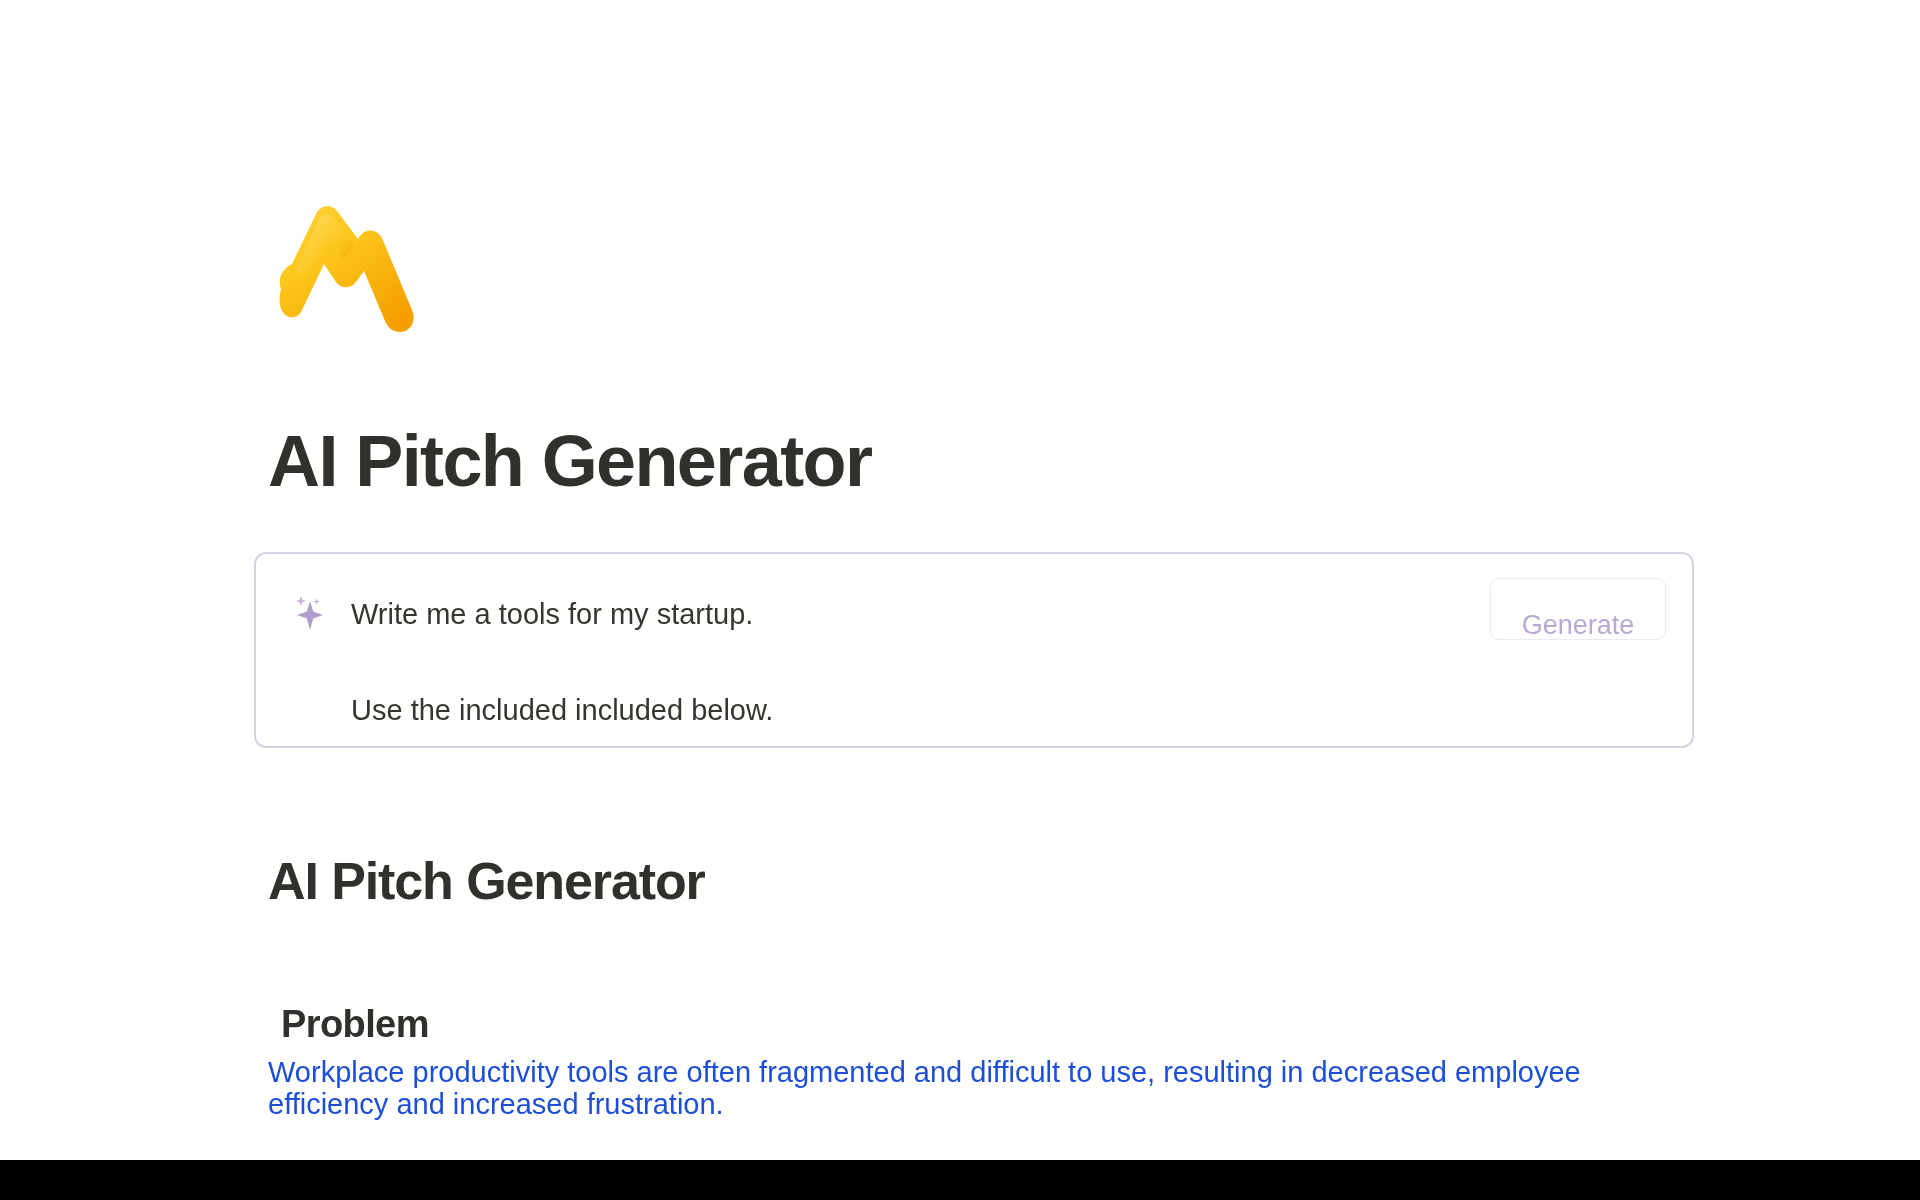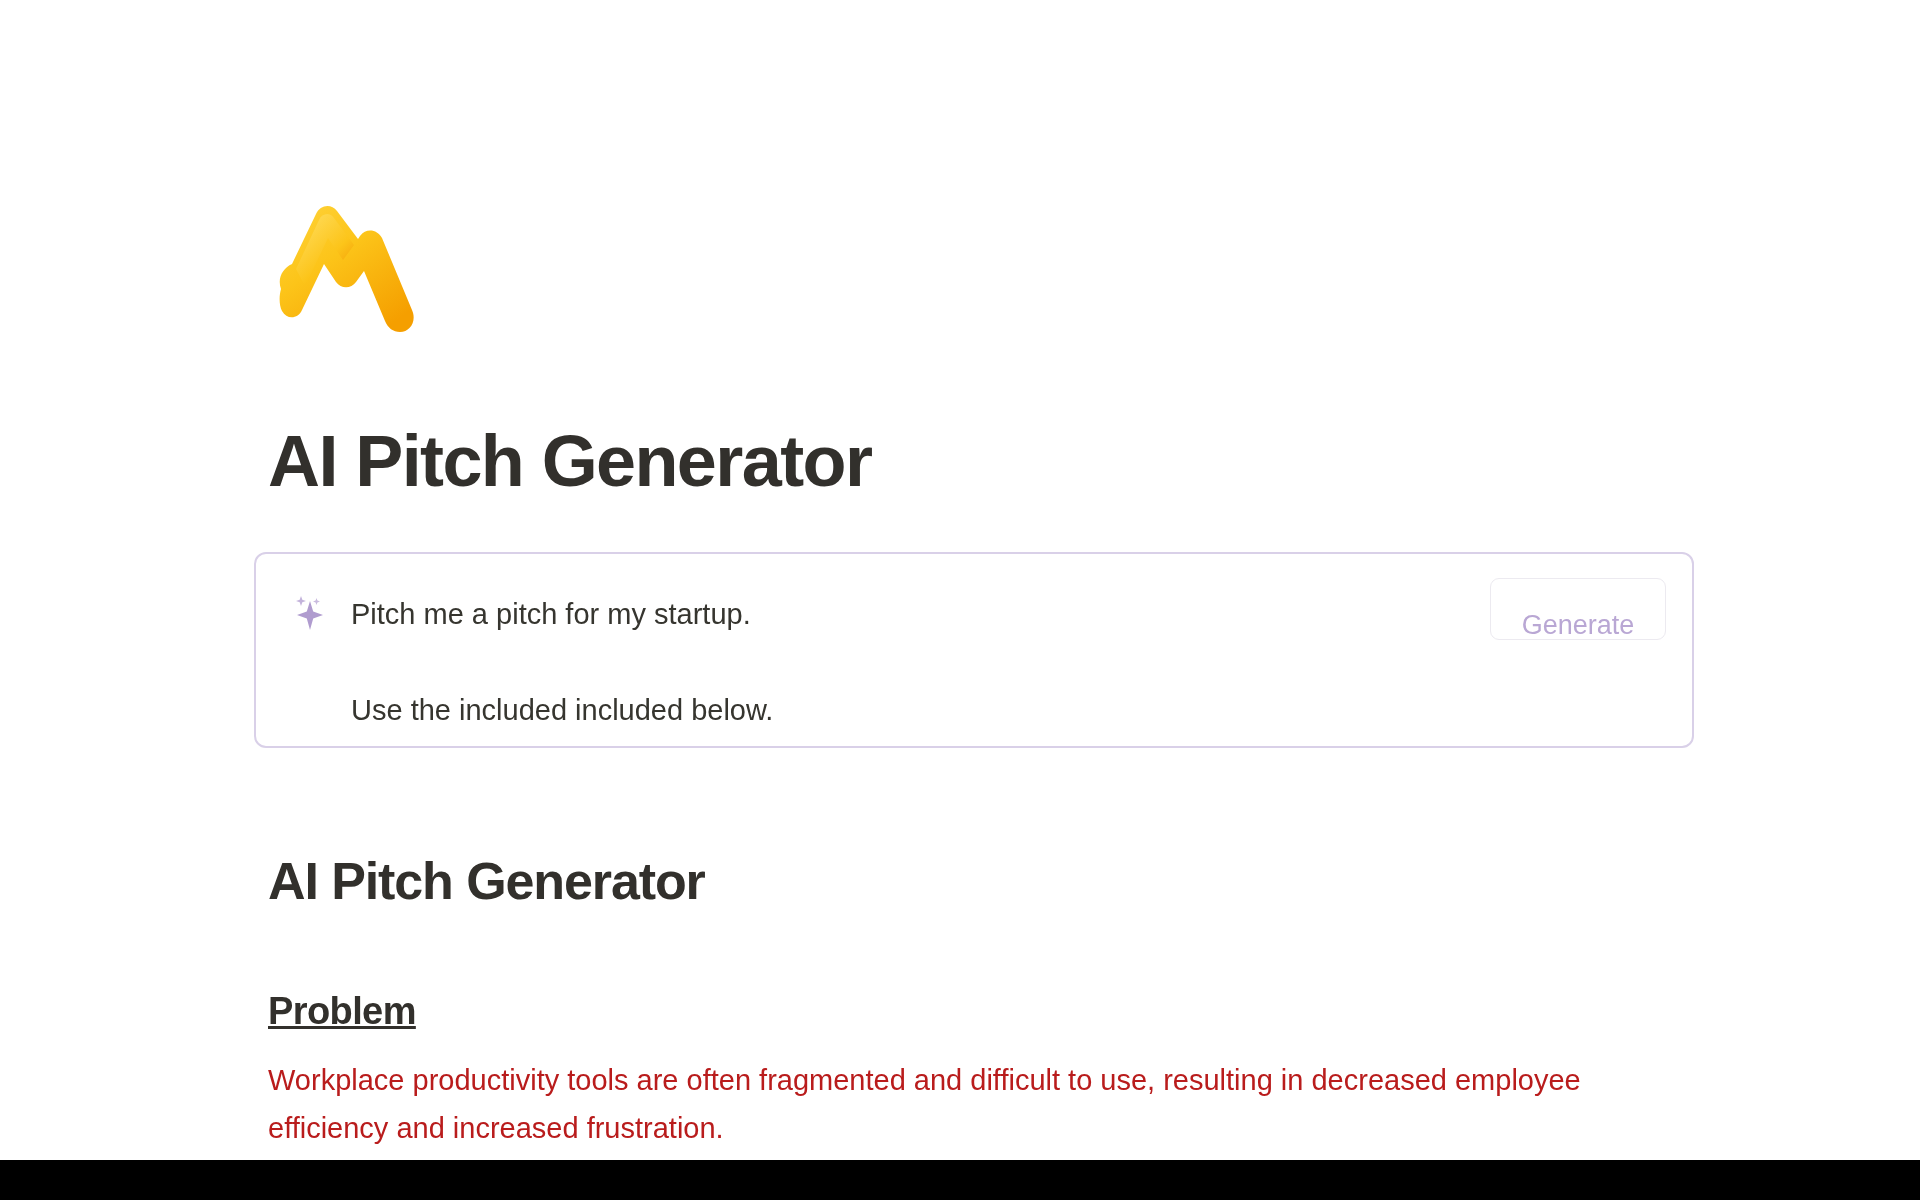--- a/index.html
+++ b/index.html
@@ -144,39 +144,38 @@
     font-weight: 700;
     letter-spacing: -1.1px;
     color: #32302c;
     white-space: nowrap;
   }
 
   .section-heading {
     position: absolute;
     left: 268px;
     top: 988px;
-    margin: 0;
+    margin: 13px;
     font-size: 38px;
     line-height: 46px;
     font-weight: 700;
     letter-spacing: -0.6px;
     color: #32302c;
     white-space: nowrap;
-    text-decoration: underline;
   }
 
   .section-body {
     position: absolute;
     left: 268px;
     top: 1056px;
     width: 1370px;
     margin: 0;
     font-size: 29px;
-    line-height: 48px;
-    color: #b91c1c;
+    line-height: 32px;
+    color: #1d4ed8;
   }
 
   
   .letterbox-bottom {
     position: absolute;
     left: 0;
     top: 1160px;
     width: 1920px;
     height: 40px;
     background: #000000;
@@ -216,21 +215,21 @@
       <div class="prompt-row">
 
         <span class="sparkle-icon">
           <svg viewBox="0 0 44 44" xmlns="http://www.w3.org/2000/svg" aria-hidden="true">
             <path d="M22 9 L25.2 19.4 L35 23 L25.2 26.6 L22 38 L18.8 26.6 L9 23 L18.8 19.4 Z" fill="#b09ccf"></path>
             <path d="M13 4 L14.3 7.8 L18 9 L14.3 10.2 L13 14 L11.7 10.2 L8 9 L11.7 7.8 Z" fill="#c3b3db"></path>
             <path d="M28.5 6 L29.4 8.6 L32 9.5 L29.4 10.4 L28.5 13 L27.6 10.4 L25 9.5 L27.6 8.6 Z" fill="#cabcdf"></path>
           </svg>
         </span>
 
-        <div class="prompt-line-1">Pitch me a pitch for my startup.</div>
+        <div class="prompt-line-1">Write me a tools for my startup.</div>
 
         <div class="prompt-line-2">Use the included included below.</div>
 
         <button class="generate-button">Generate</button>
       </div>
     </div>
 
     <h2 class="doc-title">AI Pitch Generator</h2>
 
     <h3 class="section-heading">Problem</h3>

